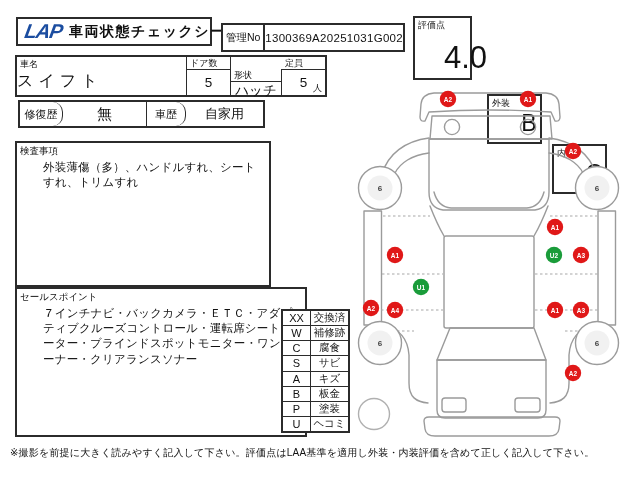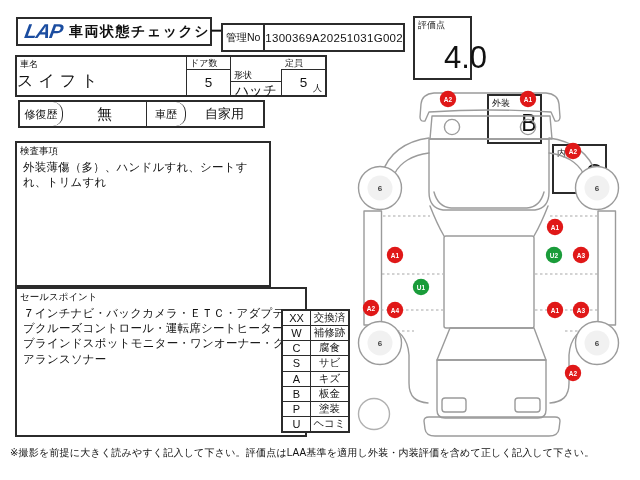--- a/index.html
+++ b/index.html
@@ -40,21 +40,21 @@
 
   
   #repair-row{left:18px;top:100px;width:247px;height:28px;display:flex;}
   #repair-row>div{display:flex;align-items:center;justify-content:center;border-right:1.5px solid #2b2b2b;}
   #repair-row>div:last-child{border-right:none;}
   #repair-row .lab{font-size:11px;border-radius:10px;}
   #rr-1{width:42px;}#rr-2{width:83px;font-size:15px;}#rr-3{width:38px;}#rr-4{flex:1;font-size:13px;}
 
   
   .notebox .blab{font-size:9.5px;padding:2px 3px 0 3px;}
-  .notebox .btxt{font-size:11.5px;line-height:1.32;padding:2px 6px;letter-spacing:.2px;}
+  .notebox .btxt{font-size:11.5px;line-height:1.32;padding:2px 6px;letter-spacing:.2px;margin-left:20px;}
   #inspection-box{left:15px;top:141px;width:256px;height:146px;}
   #sales-box{left:15px;top:287px;width:292px;height:150px;}
 
   
   #legend-table{left:281px;top:309px;width:69px;height:124px;display:flex;flex-direction:column;}
   .lrow{flex:1;display:flex;border-top:1.5px solid #2b2b2b;}
   .lrow:first-child{border-top:none;}
   .lc{display:flex;align-items:center;justify-content:center;}
   .lc.code{width:27px;border-right:1.5px solid #2b2b2b;font-size:11px;}
   .lc.jp{flex:1;font-size:10.5px;}

